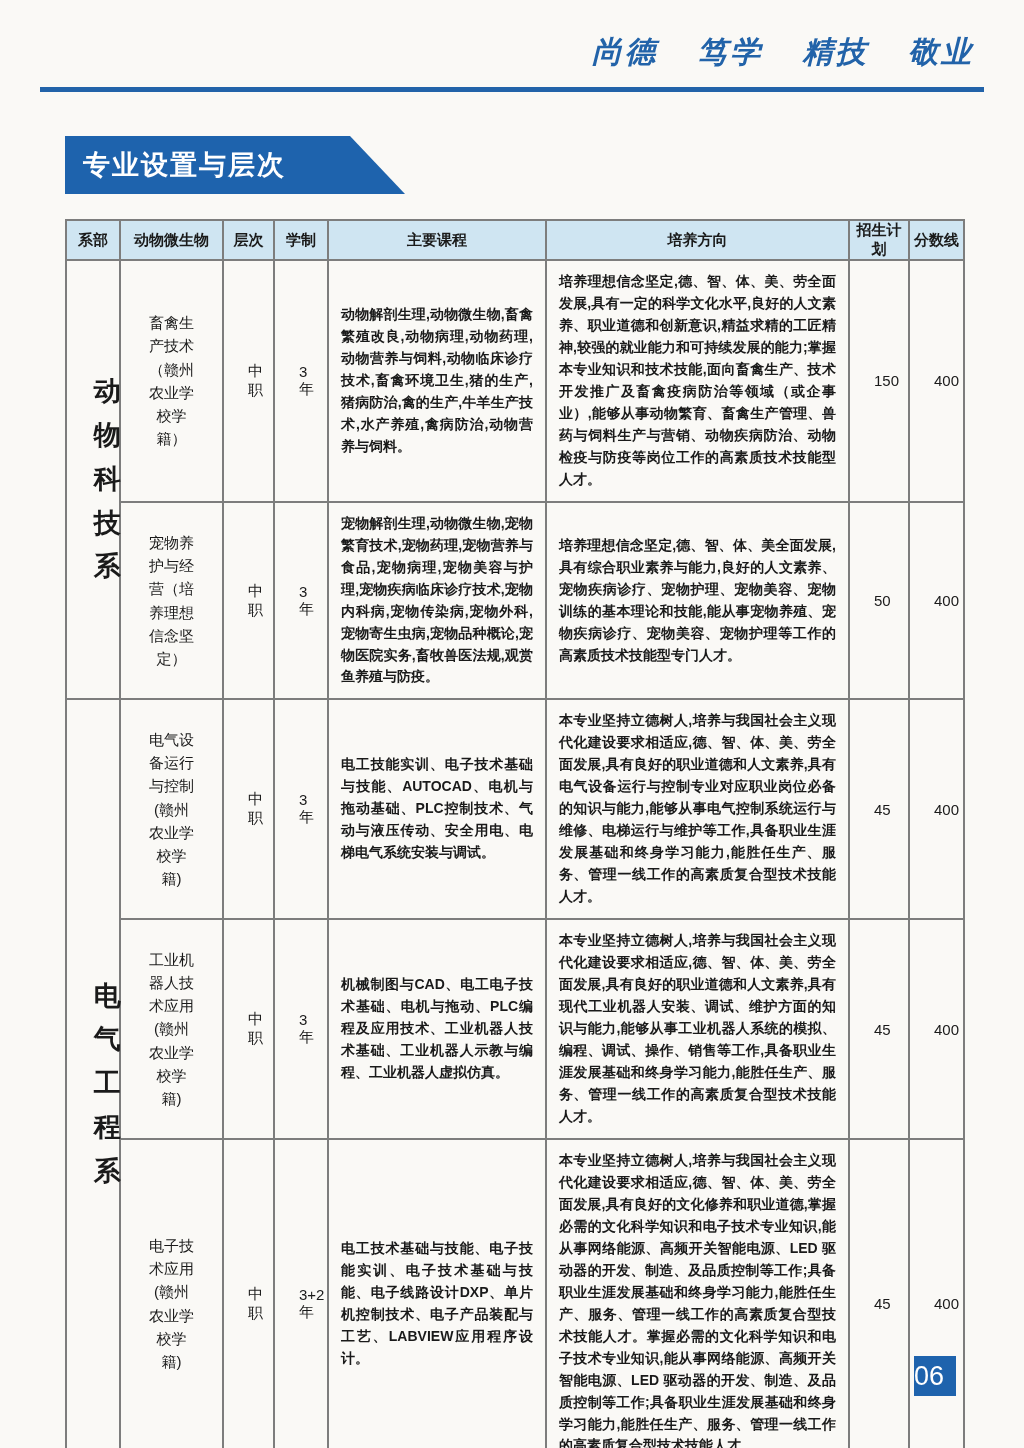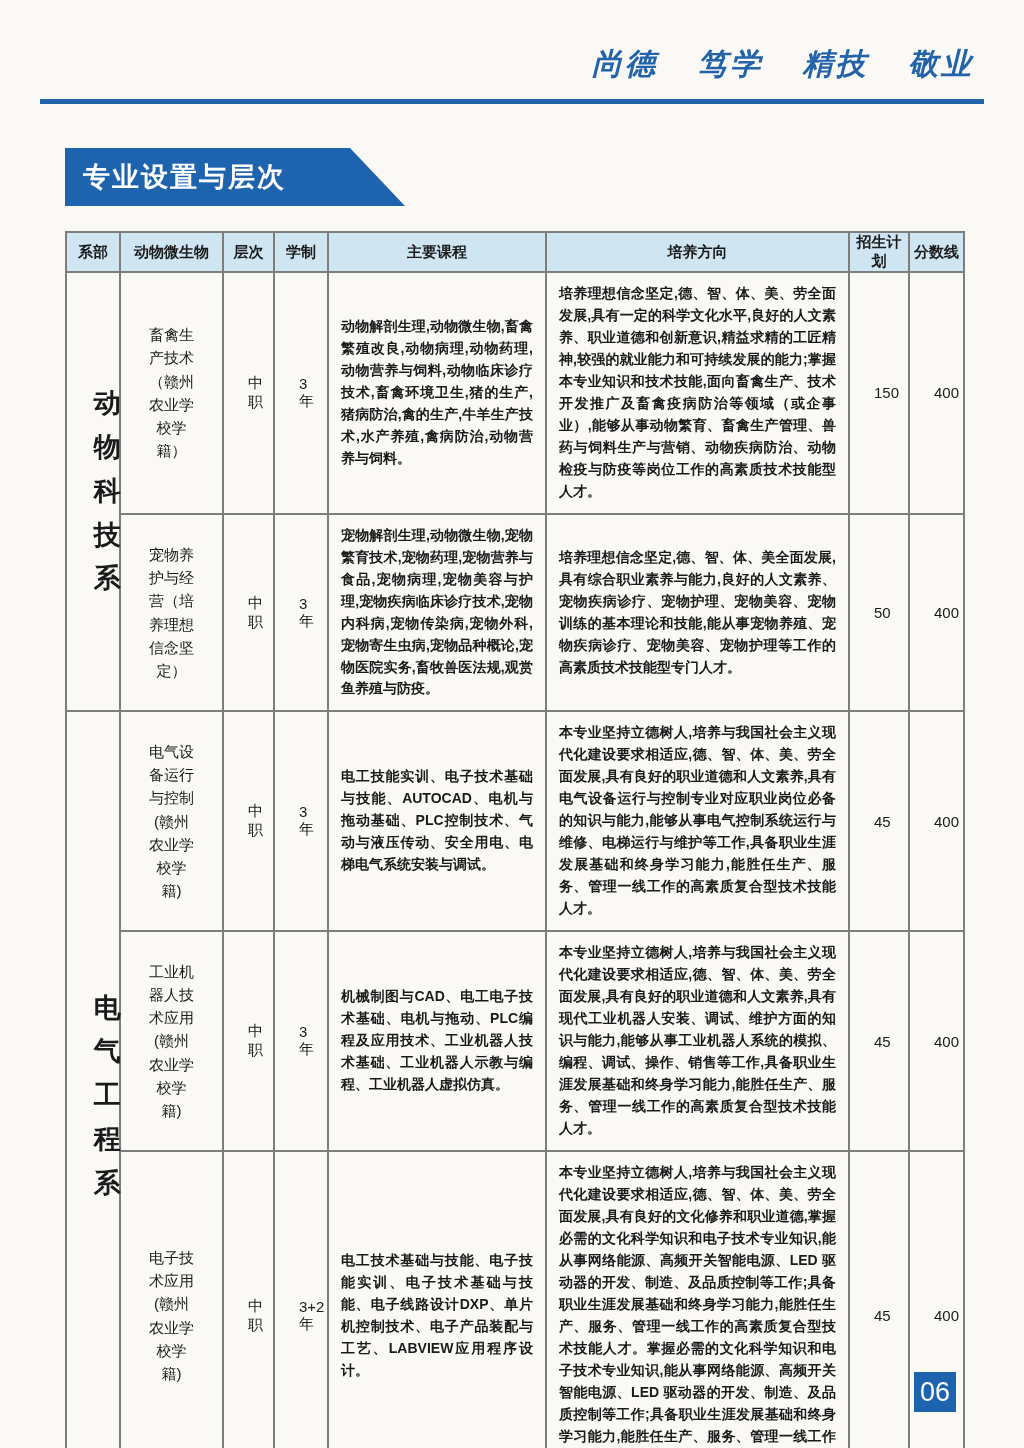--- a/index.html
+++ b/index.html
@@ -14,21 +14,21 @@
   html,body{width:1024px;}
   body{
     width:1024px;height:1448px;
     background:var(--page_bg,#faf9f6);
     font-family:"Liberation Sans","DejaVu Sans",sans-serif;
     color:var(--text,#1a1a1a);
     position:relative;
     overflow:hidden;
   }
   .motto{
-    padding-top:44px;
+    padding-top:32px;
     padding-right:50px;
     text-align:right;
     color:var(--accent,#2263a9);
     font-size:30px;
     font-weight:700;
     font-style:italic;
     letter-spacing:3px;
   }
   .motto span{margin-left:28px;}
   .motto span:first-child{margin-left:0;}
@@ -91,26 +91,26 @@
     text-align:center;
   }
   tr.row-1{height:222px;}
   tr.row-2{height:191px;}
   tr.row-3{height:198px;}
   tr.row-4{height:198px;}
   tr.row-5{height:298px;}
   .page-badge{
     position:absolute;
     right:68px;
-    bottom:36px;
+    bottom:52px;
     width:42px;height:40px;
     background:var(--banner,#1e63ad);
     color:#ffffff;
     font-size:27px;
-    display:flex;align-items:center;justify-content:center;
+    display:flex;align-items:center;
   }
 </style>
 </head>
 <body>
 
 <div class="motto">
   <span>尚德</span>
   <span>笃学</span>
   <span>精技</span>
   <span>敬业</span>

